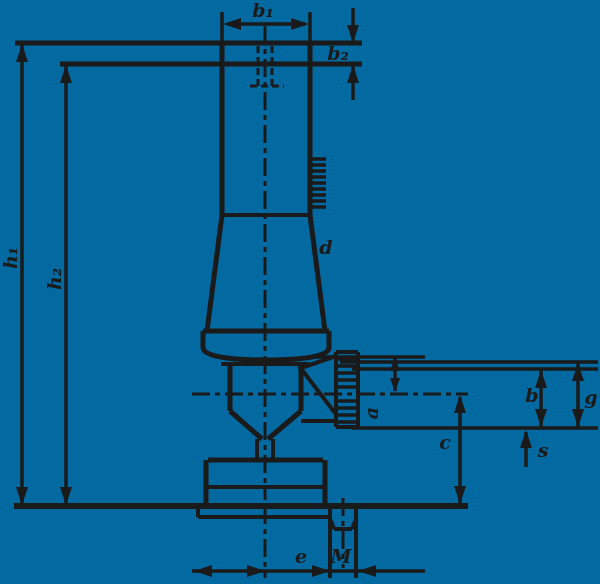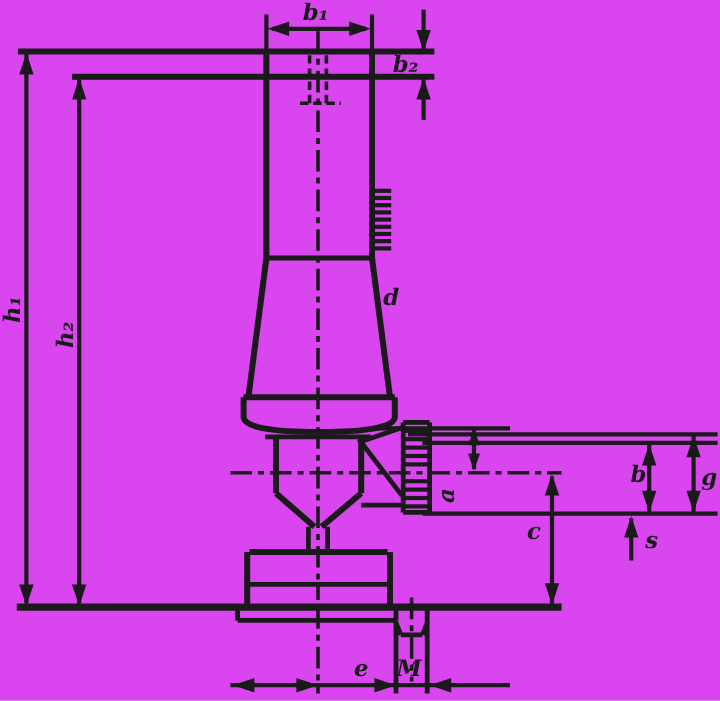--- a/index.html
+++ b/index.html
@@ -1,18 +1,18 @@
 <!DOCTYPE html>
 <html><head>
 <meta charset="utf-8">
 <style>
   html,body { margin:0; padding:0; }
   body { width:600px; height:584px; background:#ffffff; overflow:hidden;
          font-family:"DejaVu Sans", sans-serif; }
-  #stage { position:relative; width:600px; height:584px; background:#d946ef; }
+  #stage { position:relative; width:600px; height:584px; background:#0369a1; }
   svg { display:block; }
   .ol  { stroke:#1a1a1a; stroke-width:5; fill:none; stroke-linecap:butt; }   
   .ol2 { stroke:#1a1a1a; stroke-width:4; fill:none; }                         
   .dim { stroke:#1a1a1a; stroke-width:3.5; fill:none; }                       
   .cl  { stroke:#1a1a1a; stroke-width:3; fill:none; stroke-dasharray:18 5 5 5; } 
   .hz  { stroke:#1a1a1a; stroke-width:3.5; fill:none; }                       
   .ah  { fill:#1a1a1a; stroke:none; }                                         
   .dim-label { font-family:"DejaVu Serif", serif; font-style:italic; font-weight:bold;
                font-size:19px; fill:#1a1a1a; text-anchor:middle; }
 </style>

